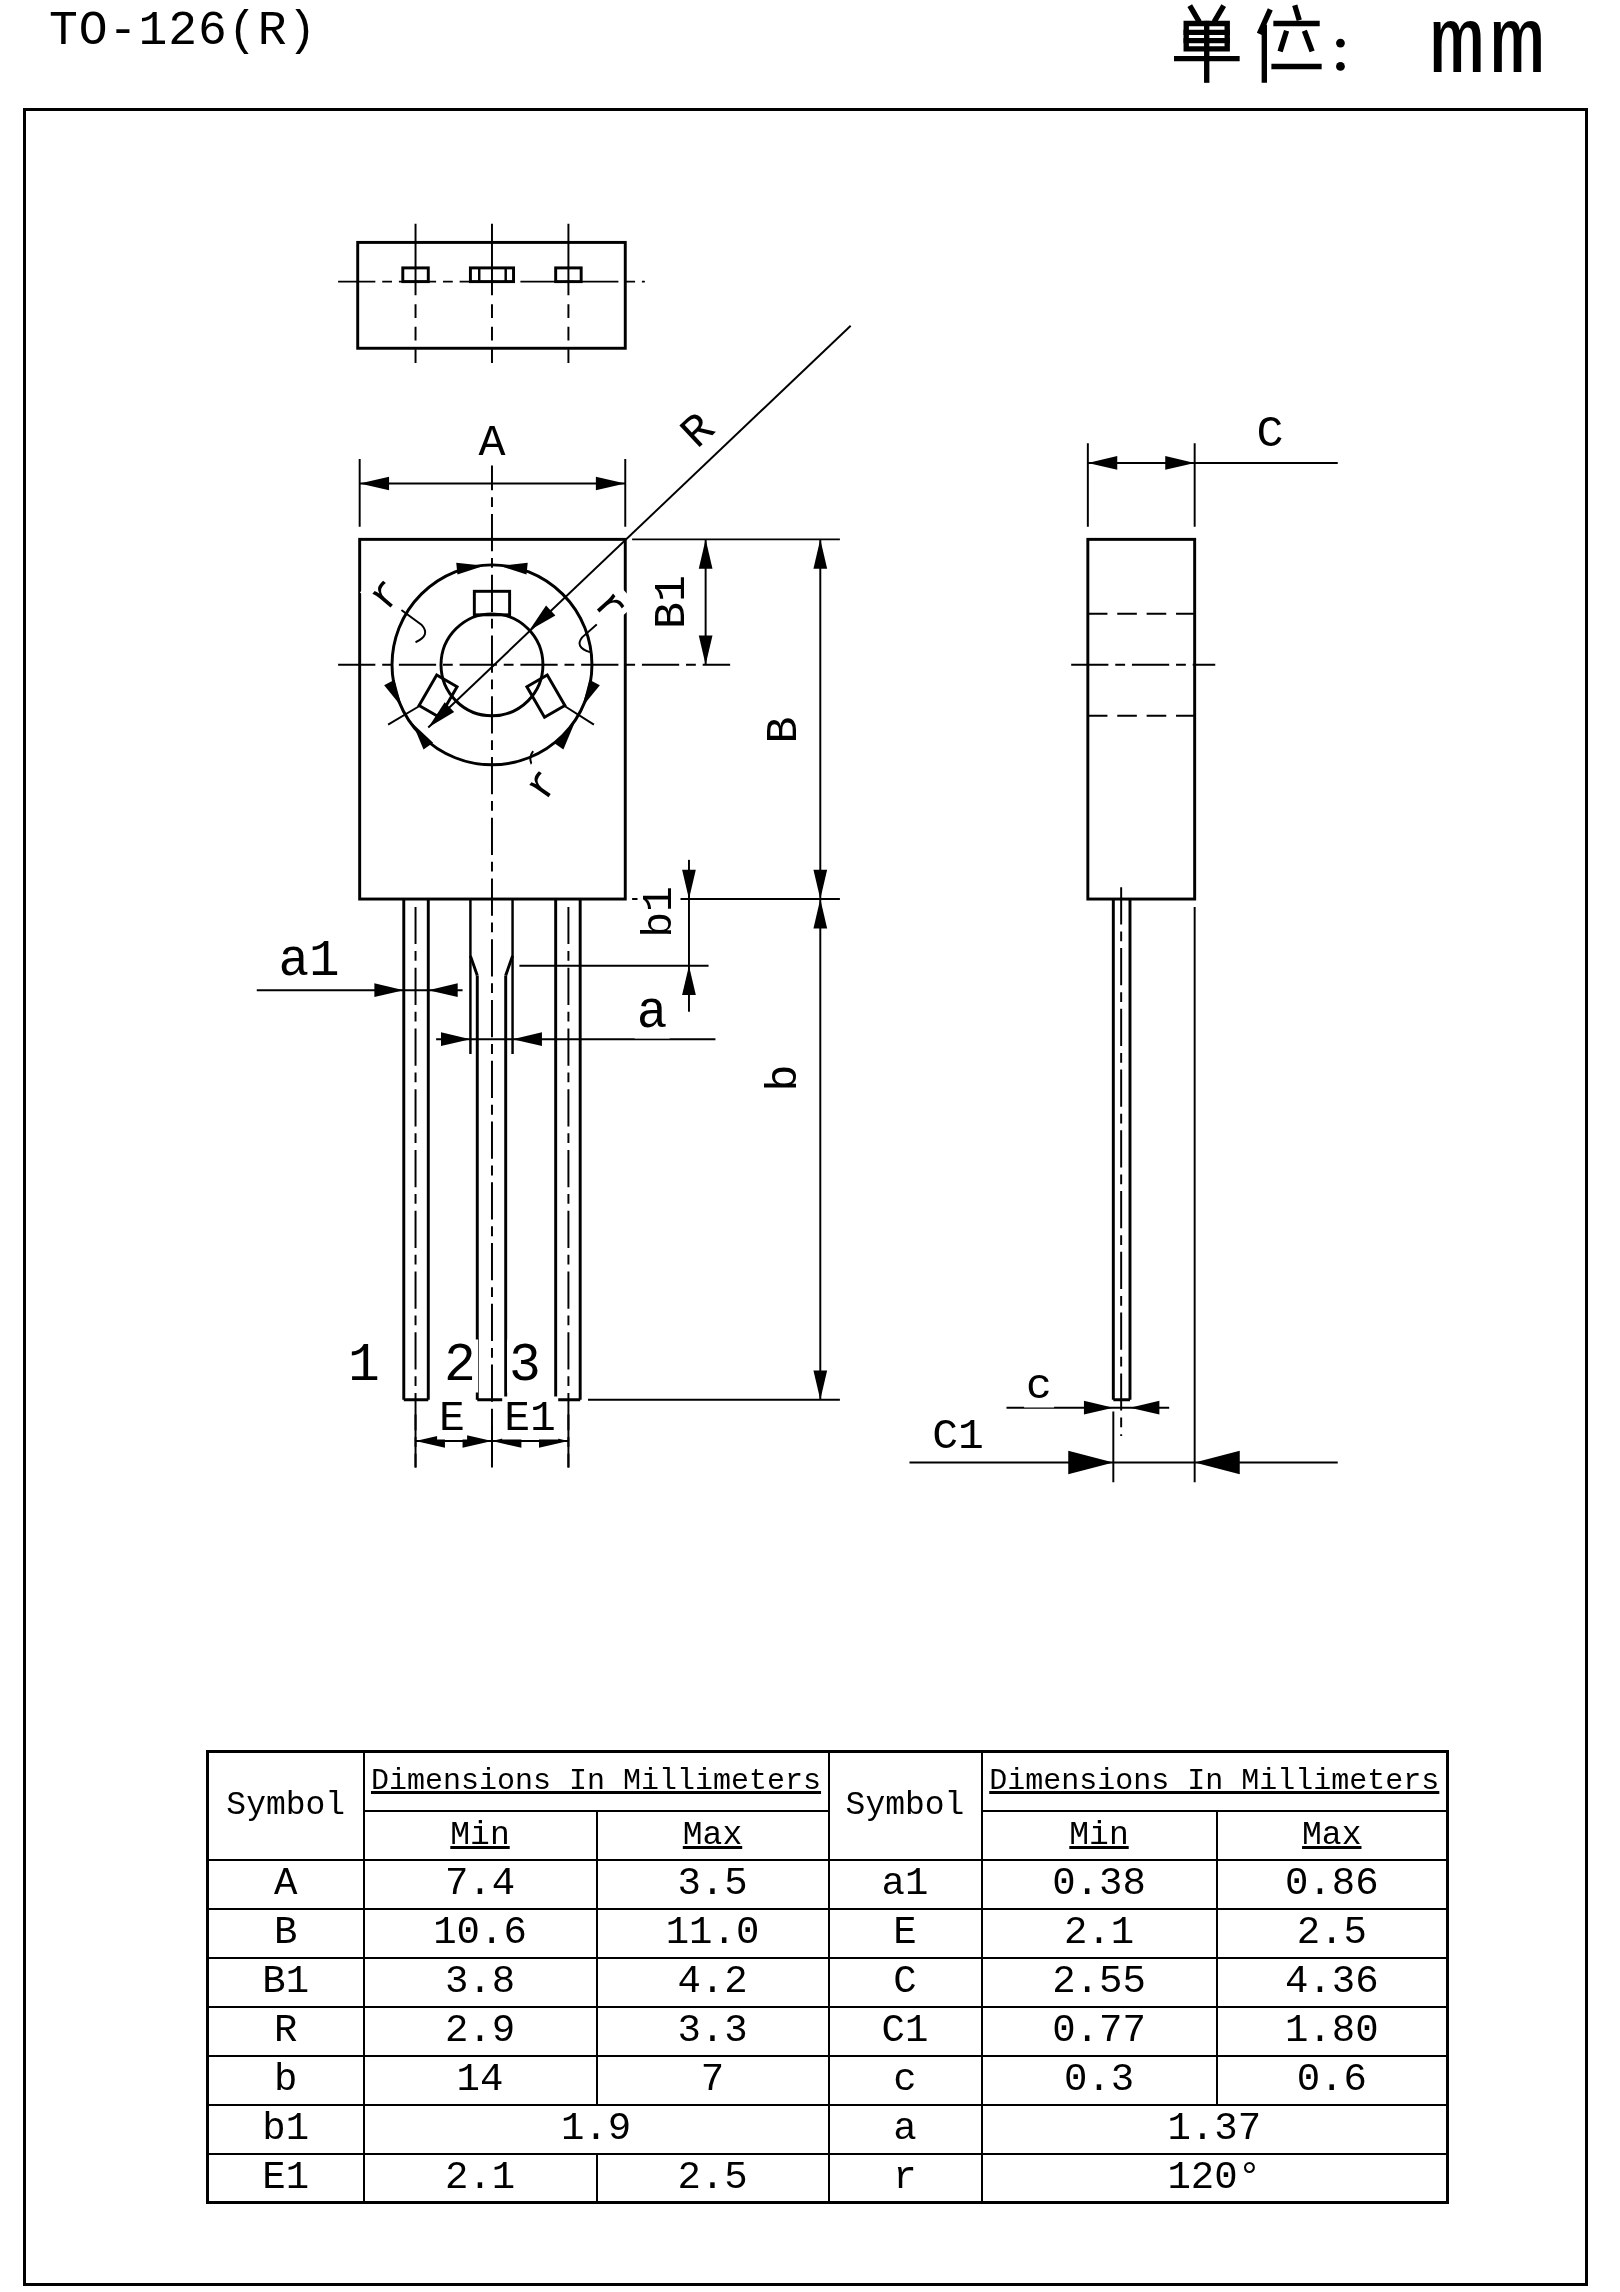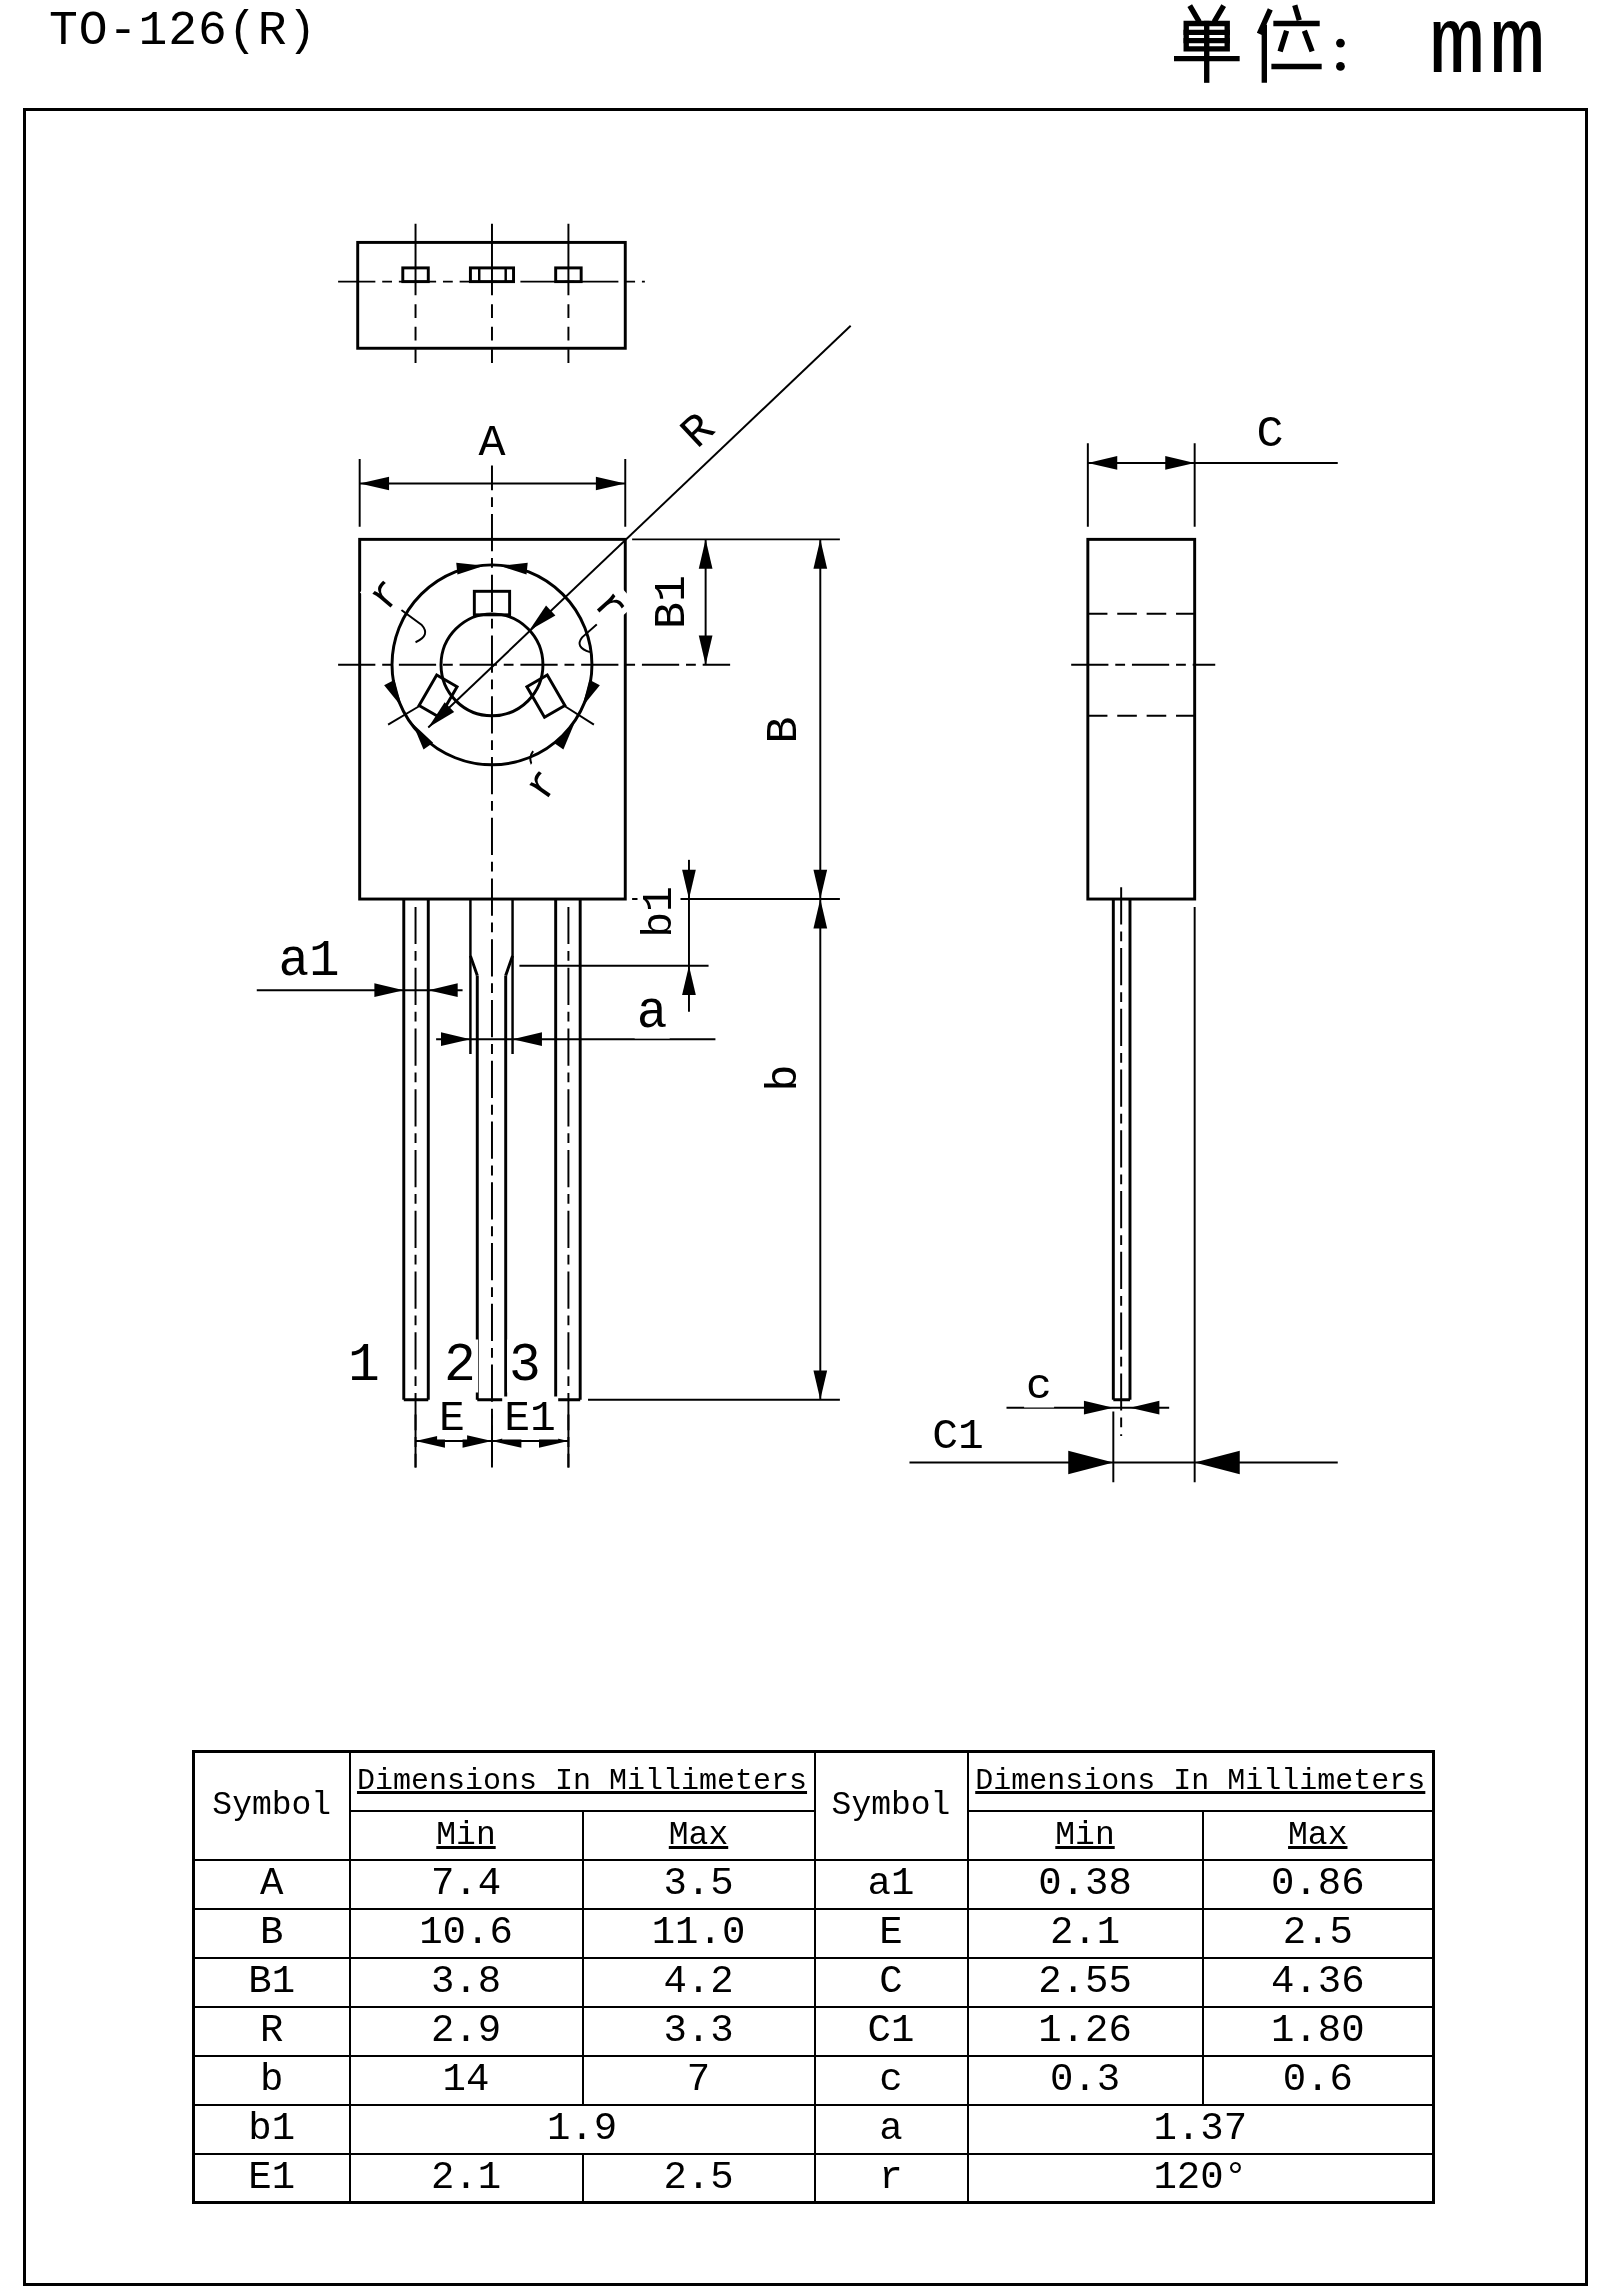--- a/index.html
+++ b/index.html
@@ -32,21 +32,21 @@
     position:absolute;
     transform:translate(-50%,-50%);
     font-size:45px; line-height:1;
     white-space:nowrap;
     background:#fff;
     padding:0 2px;
   }
   .r-90  { transform:translate(-50%,-50%) rotate(-90deg); }
   
   #dim-table {
-    left:192px; top:1750px;
+    left:206px; top:1750px;
     border-collapse:collapse;
     table-layout:fixed;
     width:1241px; height:451px;
     font-size:39px;
     text-align:center;
   }
   #dim-table th, #dim-table td {
     border-left:2px solid #000; border-right:2px solid #000;
     border-top:2.9px solid #000; border-bottom:2.9px solid #000;
     font-weight:normal;
@@ -283,21 +283,21 @@
     <td>4.2</td>
     <td>C</td>
     <td>2.55</td>
     <td>4.36</td>
   </tr>
   <tr style="height:49px;">
     <td>R</td>
     <td>2.9</td>
     <td>3.3</td>
     <td>C1</td>
-    <td>1.26</td>
+    <td>0.77</td>
     <td>1.80</td>
   </tr>
   <tr style="height:49px;">
     <td>b</td>
     <td>14</td>
     <td>7</td>
     <td>c</td>
     <td>0.3</td>
     <td>0.6</td>
   </tr>

